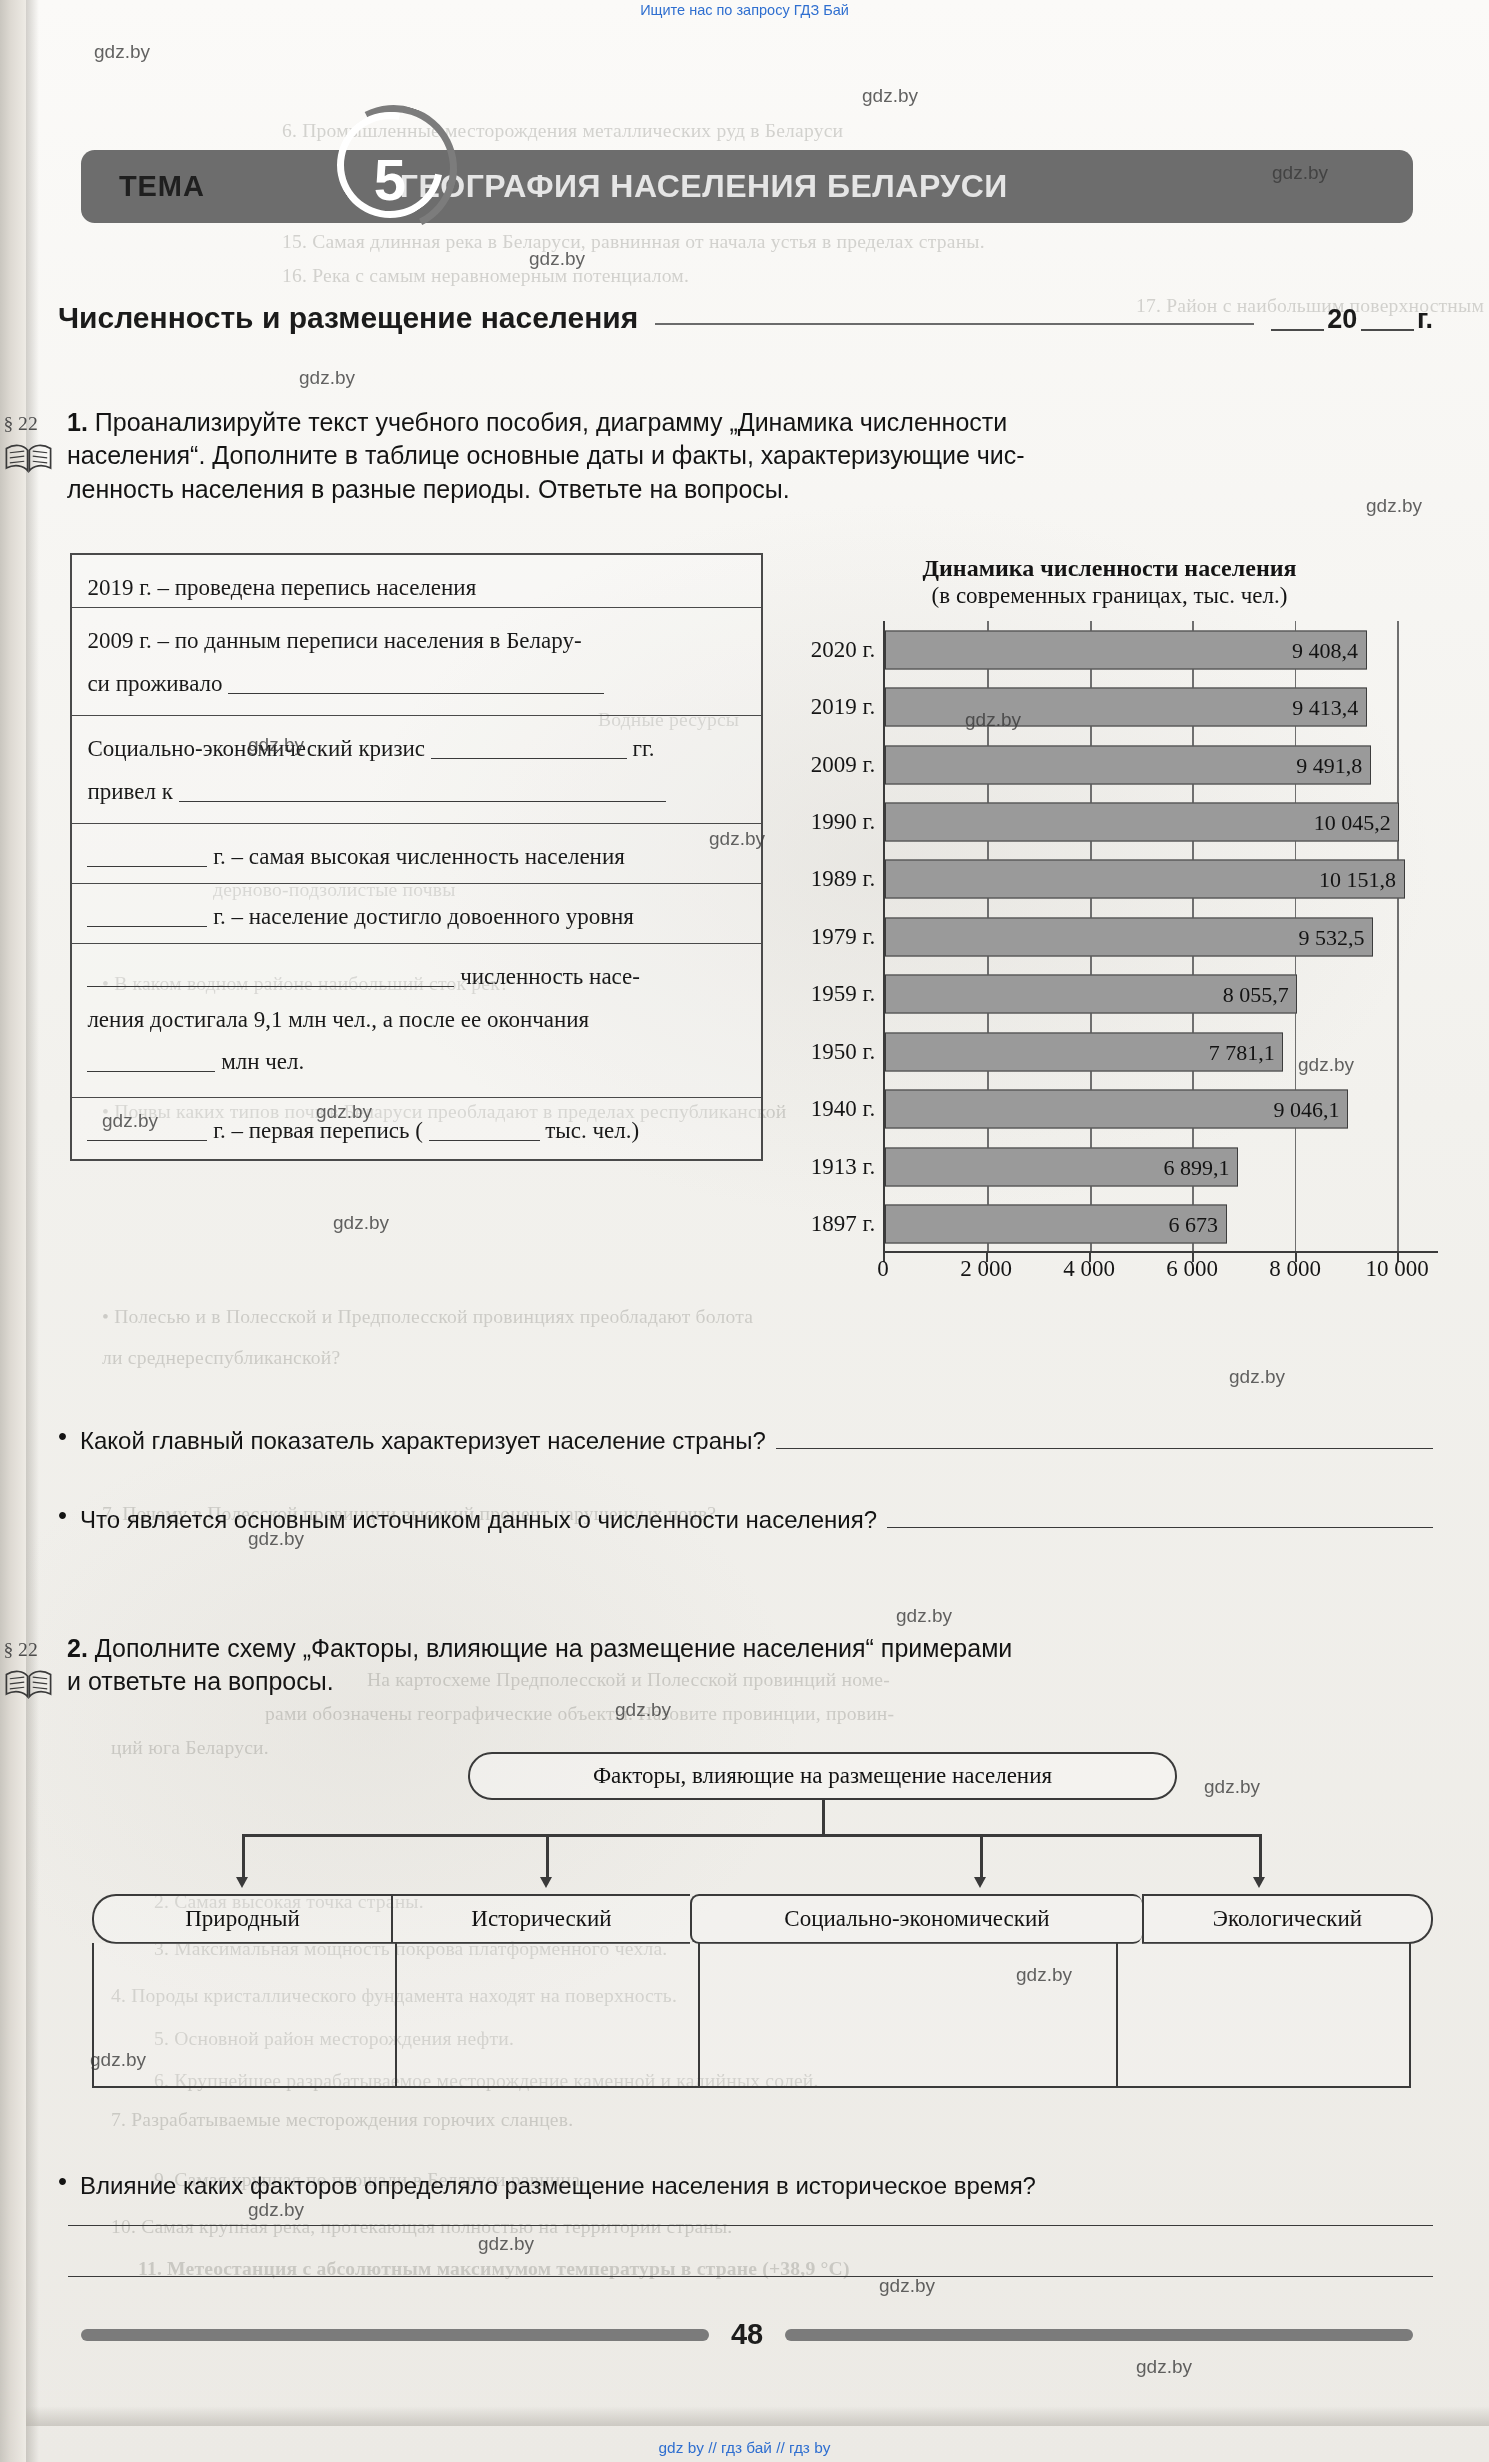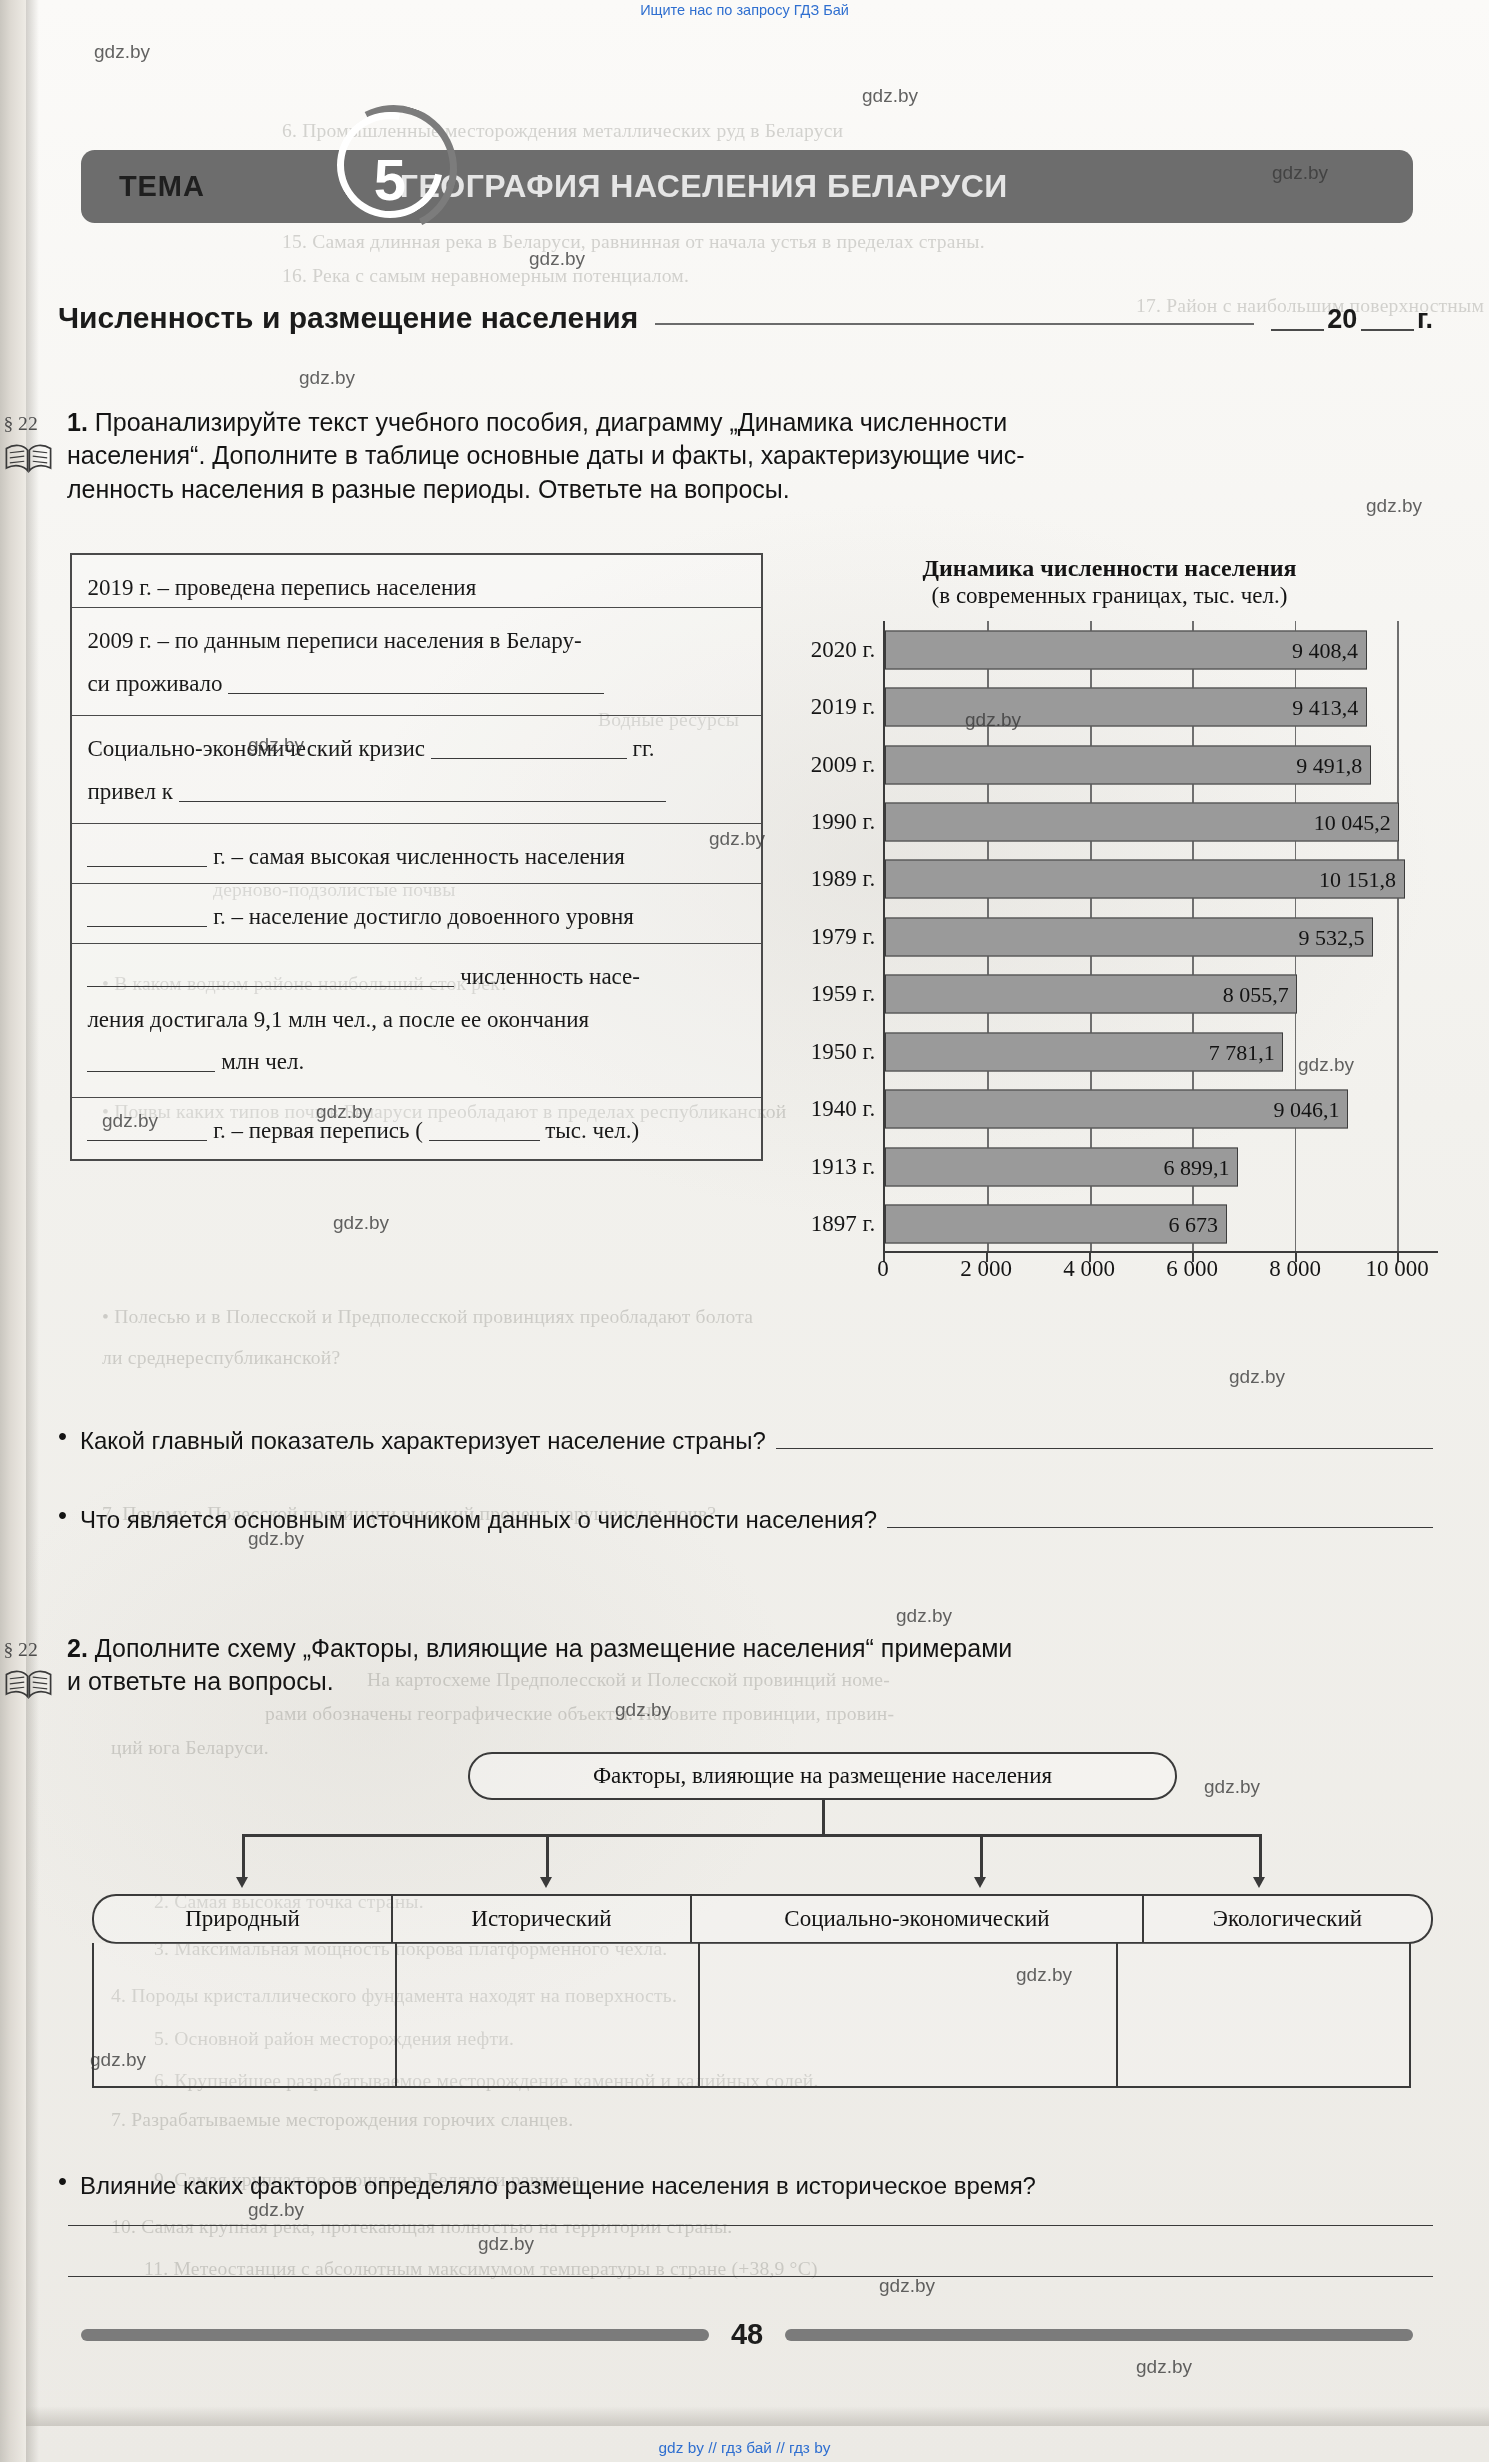--- a/index.html
+++ b/index.html
@@ -484,21 +484,21 @@
       <div class="ghost" style="left: 265px; top: 1703px;">рами обозначены географические объекты. Назовите провинции, провин-</div>
       <div class="ghost" style="left: 111px; top: 1737px;">ций юга Беларуси.</div>
       <div class="ghost" style="left: 154px; top: 1891px;">2. Самая высокая точка страны.</div>
       <div class="ghost" style="left: 154px; top: 1938px;">3. Максимальная мощность покрова платформенного чехла.</div>
       <div class="ghost" style="left: 111px; top: 1985px;">4. Породы кристаллического фундамента находят на поверхность.</div>
       <div class="ghost" style="left: 154px; top: 2028px;">5. Основной район месторождения нефти.</div>
       <div class="ghost" style="left: 154px; top: 2070px;">6. Крупнейшее разрабатываемое месторождение каменной и калийных солей.</div>
       <div class="ghost" style="left: 111px; top: 2109px;">7. Разрабатываемые месторождения горючих сланцев.</div>
       <div class="ghost" style="left: 154px; top: 2169px;">9. Самая крупная по площади в Беларуси равнина.</div>
       <div class="ghost" style="left: 111px; top: 2216px;">10. Самая крупная река, протекающая полностью на территории страны.</div>
-      <div class="ghost" style="left: 144px; top: 2258px;">11. Метеостанция с абсолютным максимумом температуры в стране (+38,9 °C)</div>
+      <div class="ghost" style="left: 138px; top: 2258px; font-weight: bold;">11. Метеостанция с абсолютным максимумом температуры в стране (+38,9 °C)</div>
     </div>
 
   <div class="banner">
     <span class="banner-tema">ТЕМА</span>
     <div class="banner-number-wrap">
       <div class="banner-ring-outer"></div>
       <div class="banner-ring"></div>
       <div class="banner-num">5</div>
     </div>
     <span class="banner-title">ГЕОГРАФИЯ НАСЕЛЕНИЯ БЕЛАРУСИ</span>
@@ -688,21 +688,21 @@
     <div class="scheme-line" style="left:1201px; top:92px; width:2.6px; height:44px;"></div>
     <div class="arrowhead" style="left:1195px; top:135px;"></div>
 
     <div class="scheme-cells" id="scheme-cells">
         <div class="scheme-head-cell" style="width: 303px;">
           <span>Природный</span>
         </div>
         <div class="scheme-head-cell" style="width: 303px;">
           <span>Исторический</span>
         </div>
-        <div class="scheme-head-cell" style="width: 458px;">
+        <div class="scheme-head-cell" style="width: 458px; border-radius: 9px;">
           <span>Социально-экономический</span>
         </div>
         <div class="scheme-head-cell" style="width: 295px;">
           <span>Экологический</span>
         </div>
       </div>
     <div class="scheme-body" id="scheme-body">
         <div class="scheme-body-cell" style="width: 303px;"></div>
         <div class="scheme-body-cell" style="width: 303px;"></div>
         <div class="scheme-body-cell" style="width: 418px;"></div>

